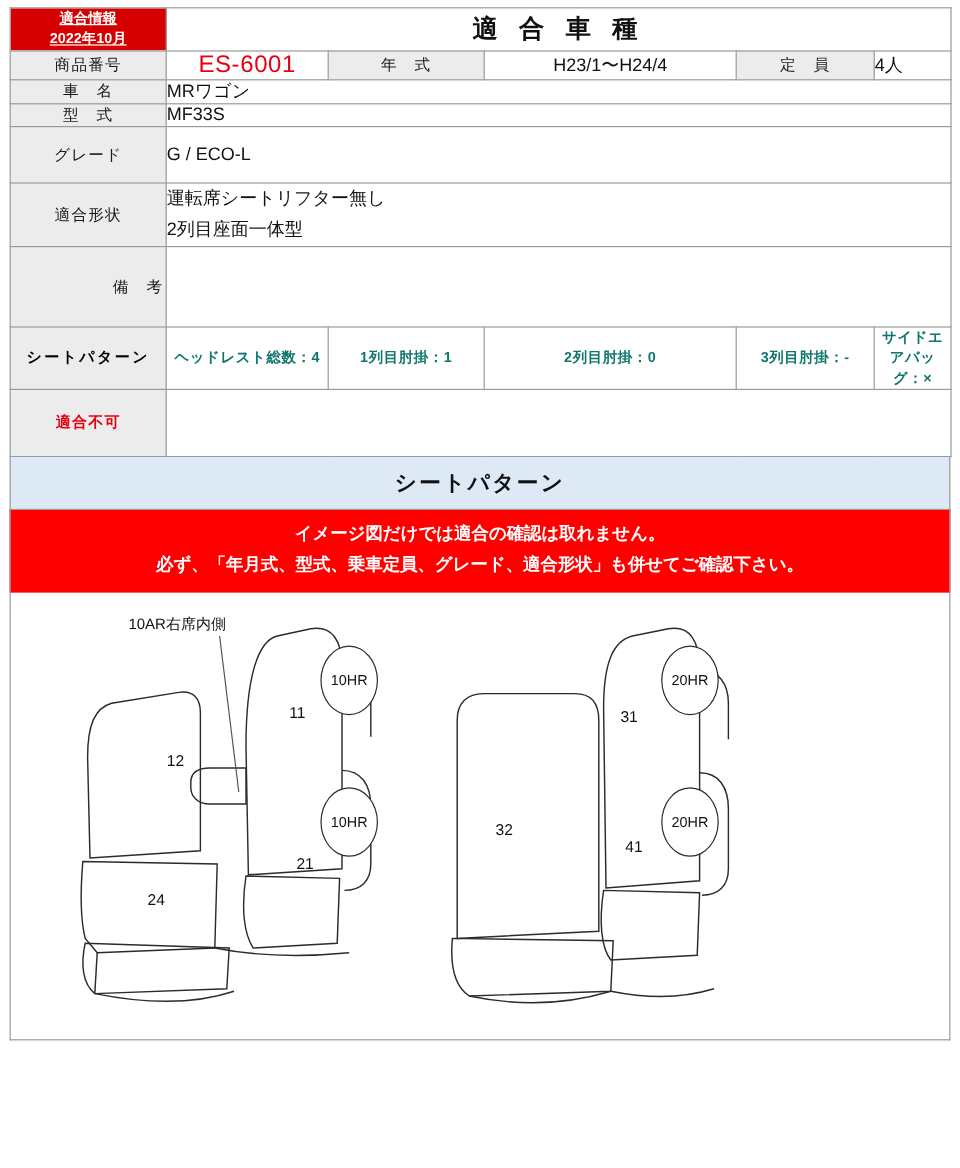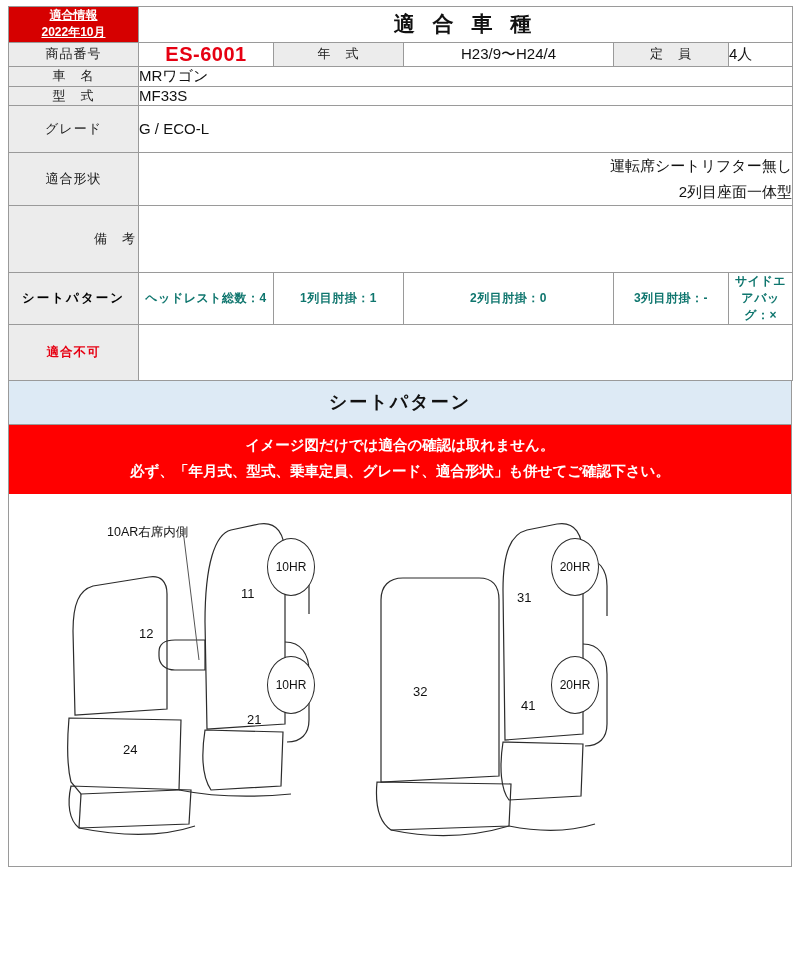--- a/index.html
+++ b/index.html
@@ -60,34 +60,34 @@
     text-align: center;
     font-size: 21px;
     font-weight: bold;
     letter-spacing: 6px;
     color: #111;
     padding: 8px 0 9px;
   }
   .code {
     color: #e60012;
     font-size: 20px;
-    font-weight: bold;
+    font-weight: normal;
     padding: 4px 10px;
     letter-spacing: 0.5px;
   }
   .val-center { text-align: center; }
   .small-lbl {
     background:#ececec;
     text-align:center;
     font-size: 12.5px;
     font-weight: bold;
     letter-spacing: 2px;
     padding: 8px 2px;
   }
-  .multi { line-height: 1.75; font-size: 15px; padding: 8px 10px; text-align: right; }
+  .multi { line-height: 1.75; font-size: 15px; padding: 8px 10px; }
   .pat-cell {
     background:#fff;
     text-align:center;
     font-size: 12px;
     font-weight: bold;
     color: #0f766e;
     padding: 9px 2px;
     letter-spacing: 0.5px;
   }
   .nofit-lbl {
@@ -179,21 +179,21 @@
           <span class="u">適合情報</span>
           <span class="u">2022年10月</span>
         </td>
         <td class="hdr-title" colspan="5">適 合 車 種</td>
       </tr>
 
       <tr>
         <td class="lbl">商品番号</td>
         <td class="val code val-center">ES-6001</td>
         <td class="lbl">年　式</td>
-        <td class="val val-center">H23/9〜H24/4</td>
+        <td class="val val-center">H23/1〜H24/4</td>
         <td class="lbl">定　員</td>
         <td class="val">4人</td>
       </tr>
 
       <tr>
         <td class="lbl">車　名</td>
         <td class="val" colspan="5">MRワゴン</td>
       </tr>
 
       <tr>
@@ -287,20 +287,20 @@
       <div class="hr-oval" style="left:542px; top:162px;">20HR</div>
 
       <div class="dlabel" style="left:232px; top:92px;">11</div>
       <div class="dlabel" style="left:130px; top:132px;">12</div>
       <div class="dlabel" style="left:238px; top:218px;">21</div>
       <div class="dlabel" style="left:114px; top:248px;">24</div>
       <div class="dlabel" style="left:508px; top:96px;">31</div>
       <div class="dlabel" style="left:404px; top:190px;">32</div>
       <div class="dlabel" style="left:512px; top:204px;">41</div>
 
-      <div class="callout" style="left:98px; top:30px;">10AR右席内側</div>
+      <div class="callout" style="left:98px; top:18px;">10AR右席内側</div>
       <svg style="position:absolute; left:0; top:0;" width="782" height="372">
         <line x1="174" y1="36" x2="190" y2="166" stroke="#555" stroke-width="1"></line>
       </svg>
     </div>
 
   </div>
 </div>
 
 </body></html>

